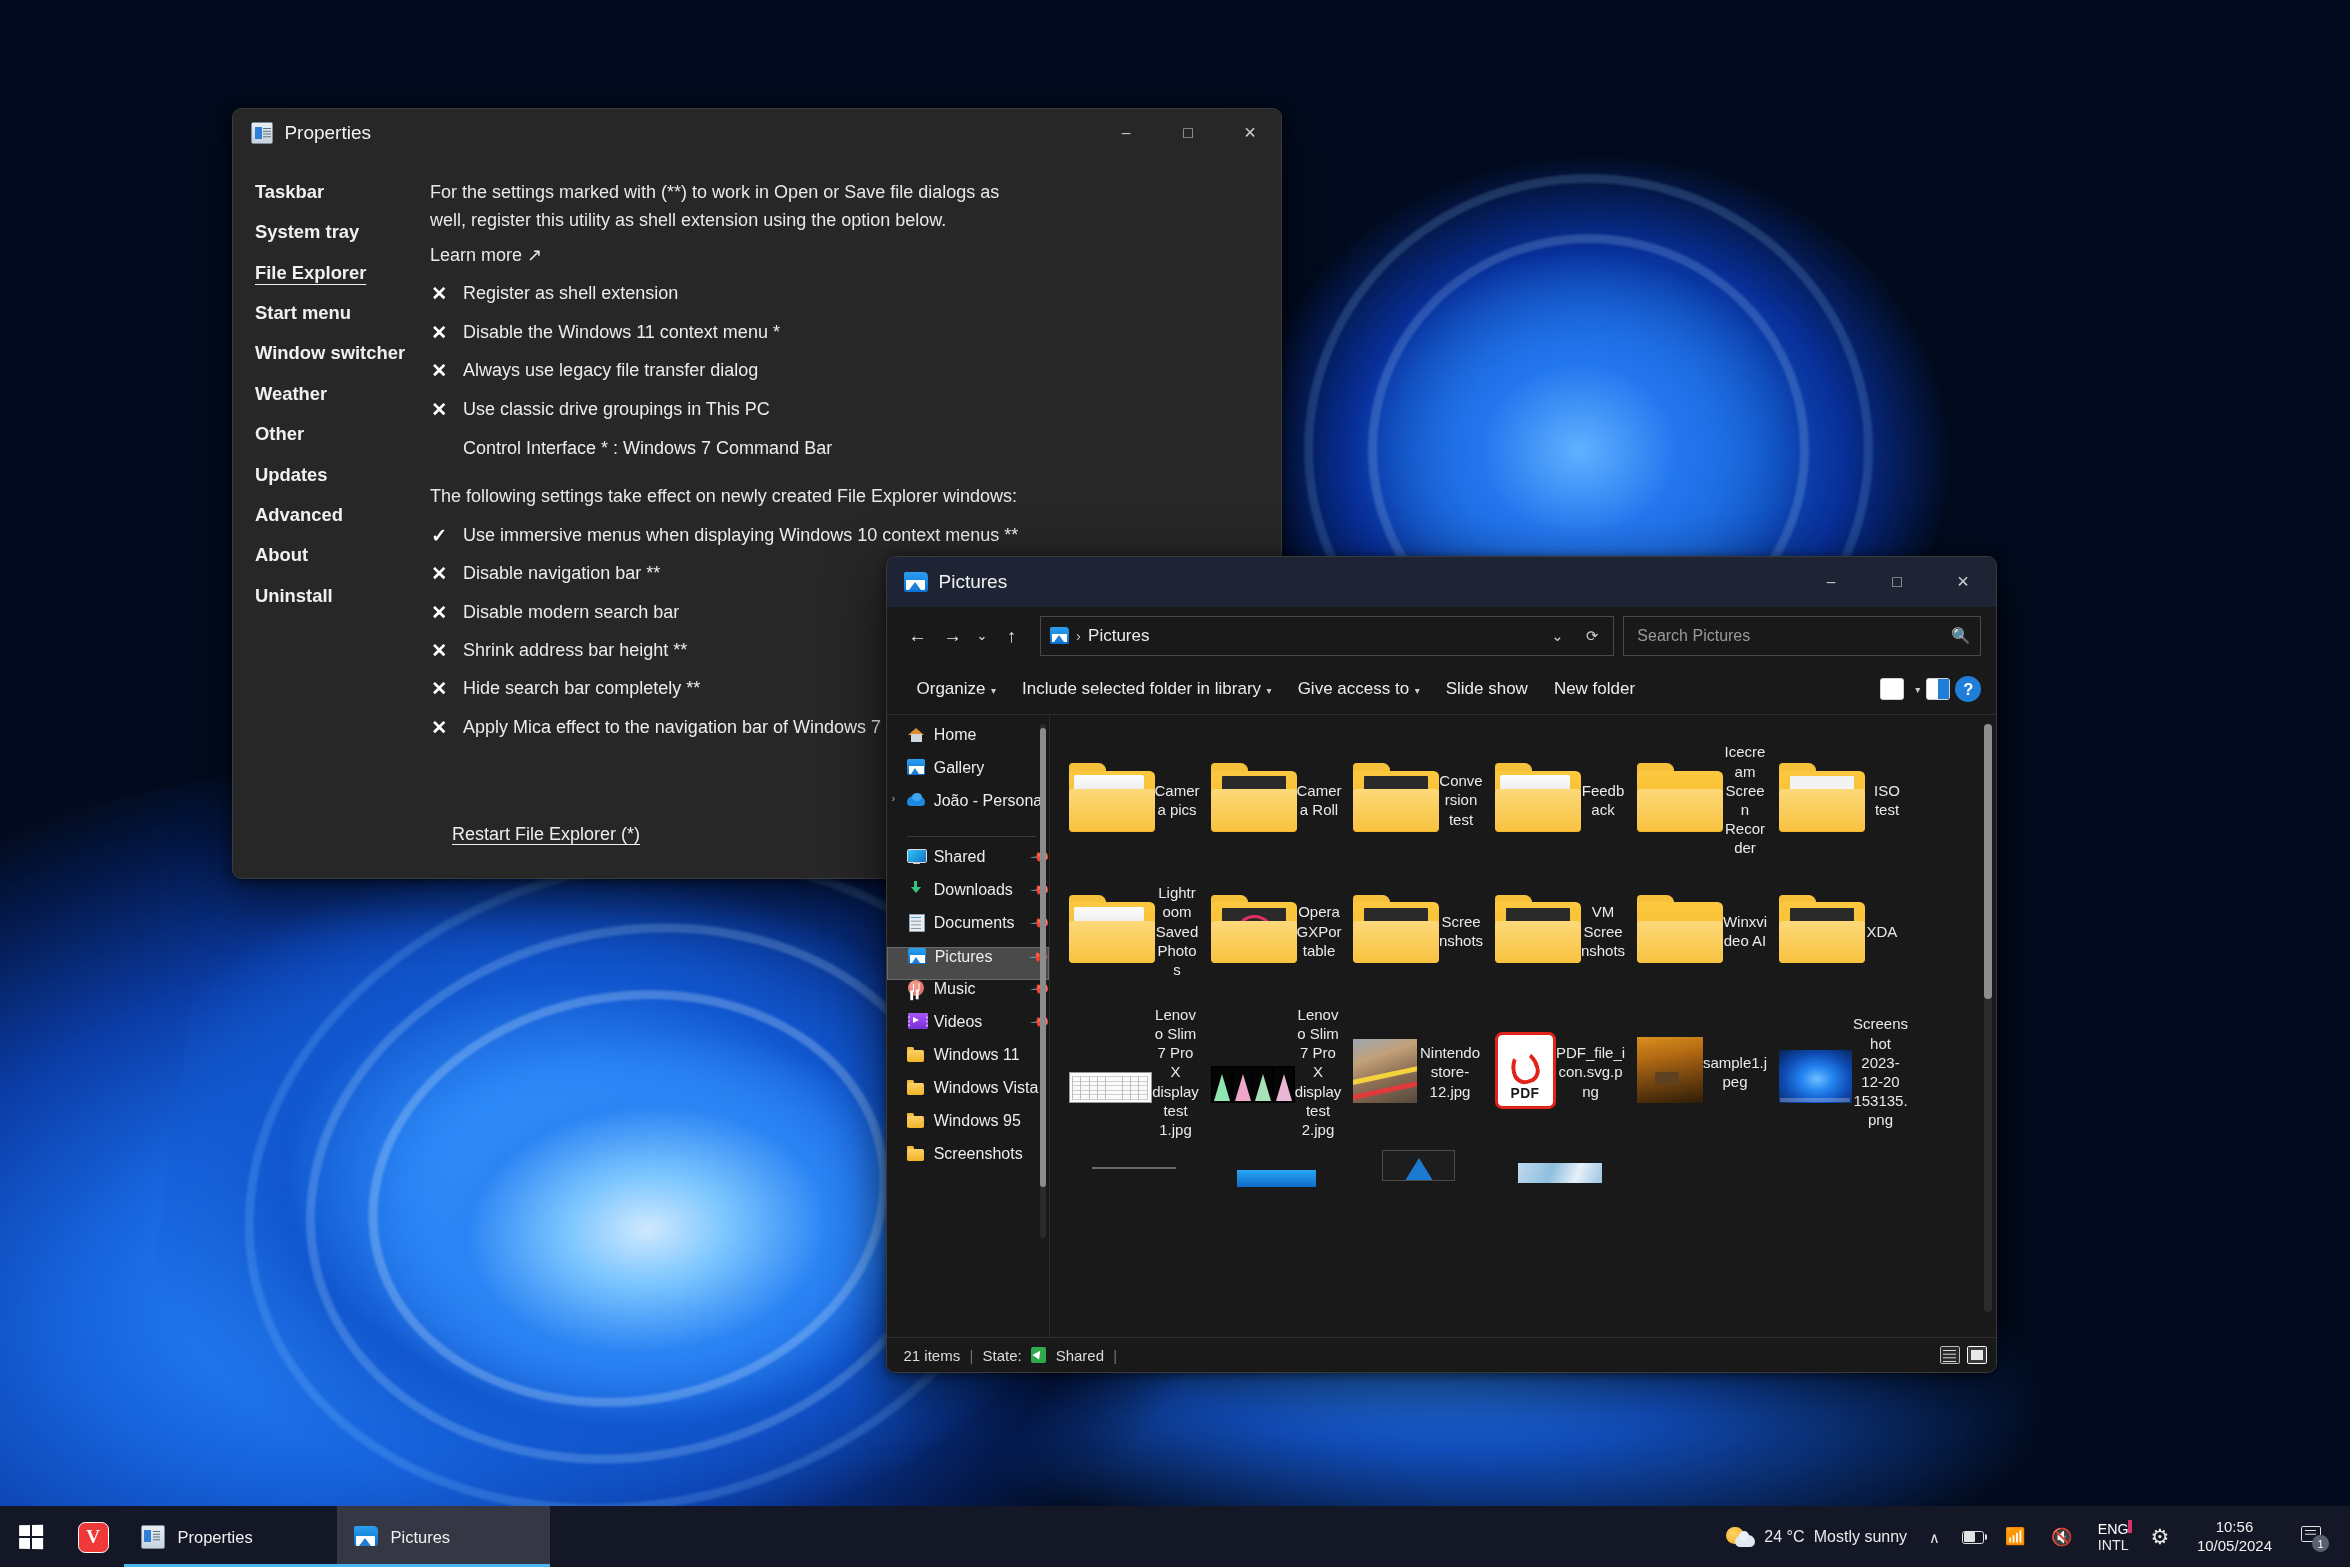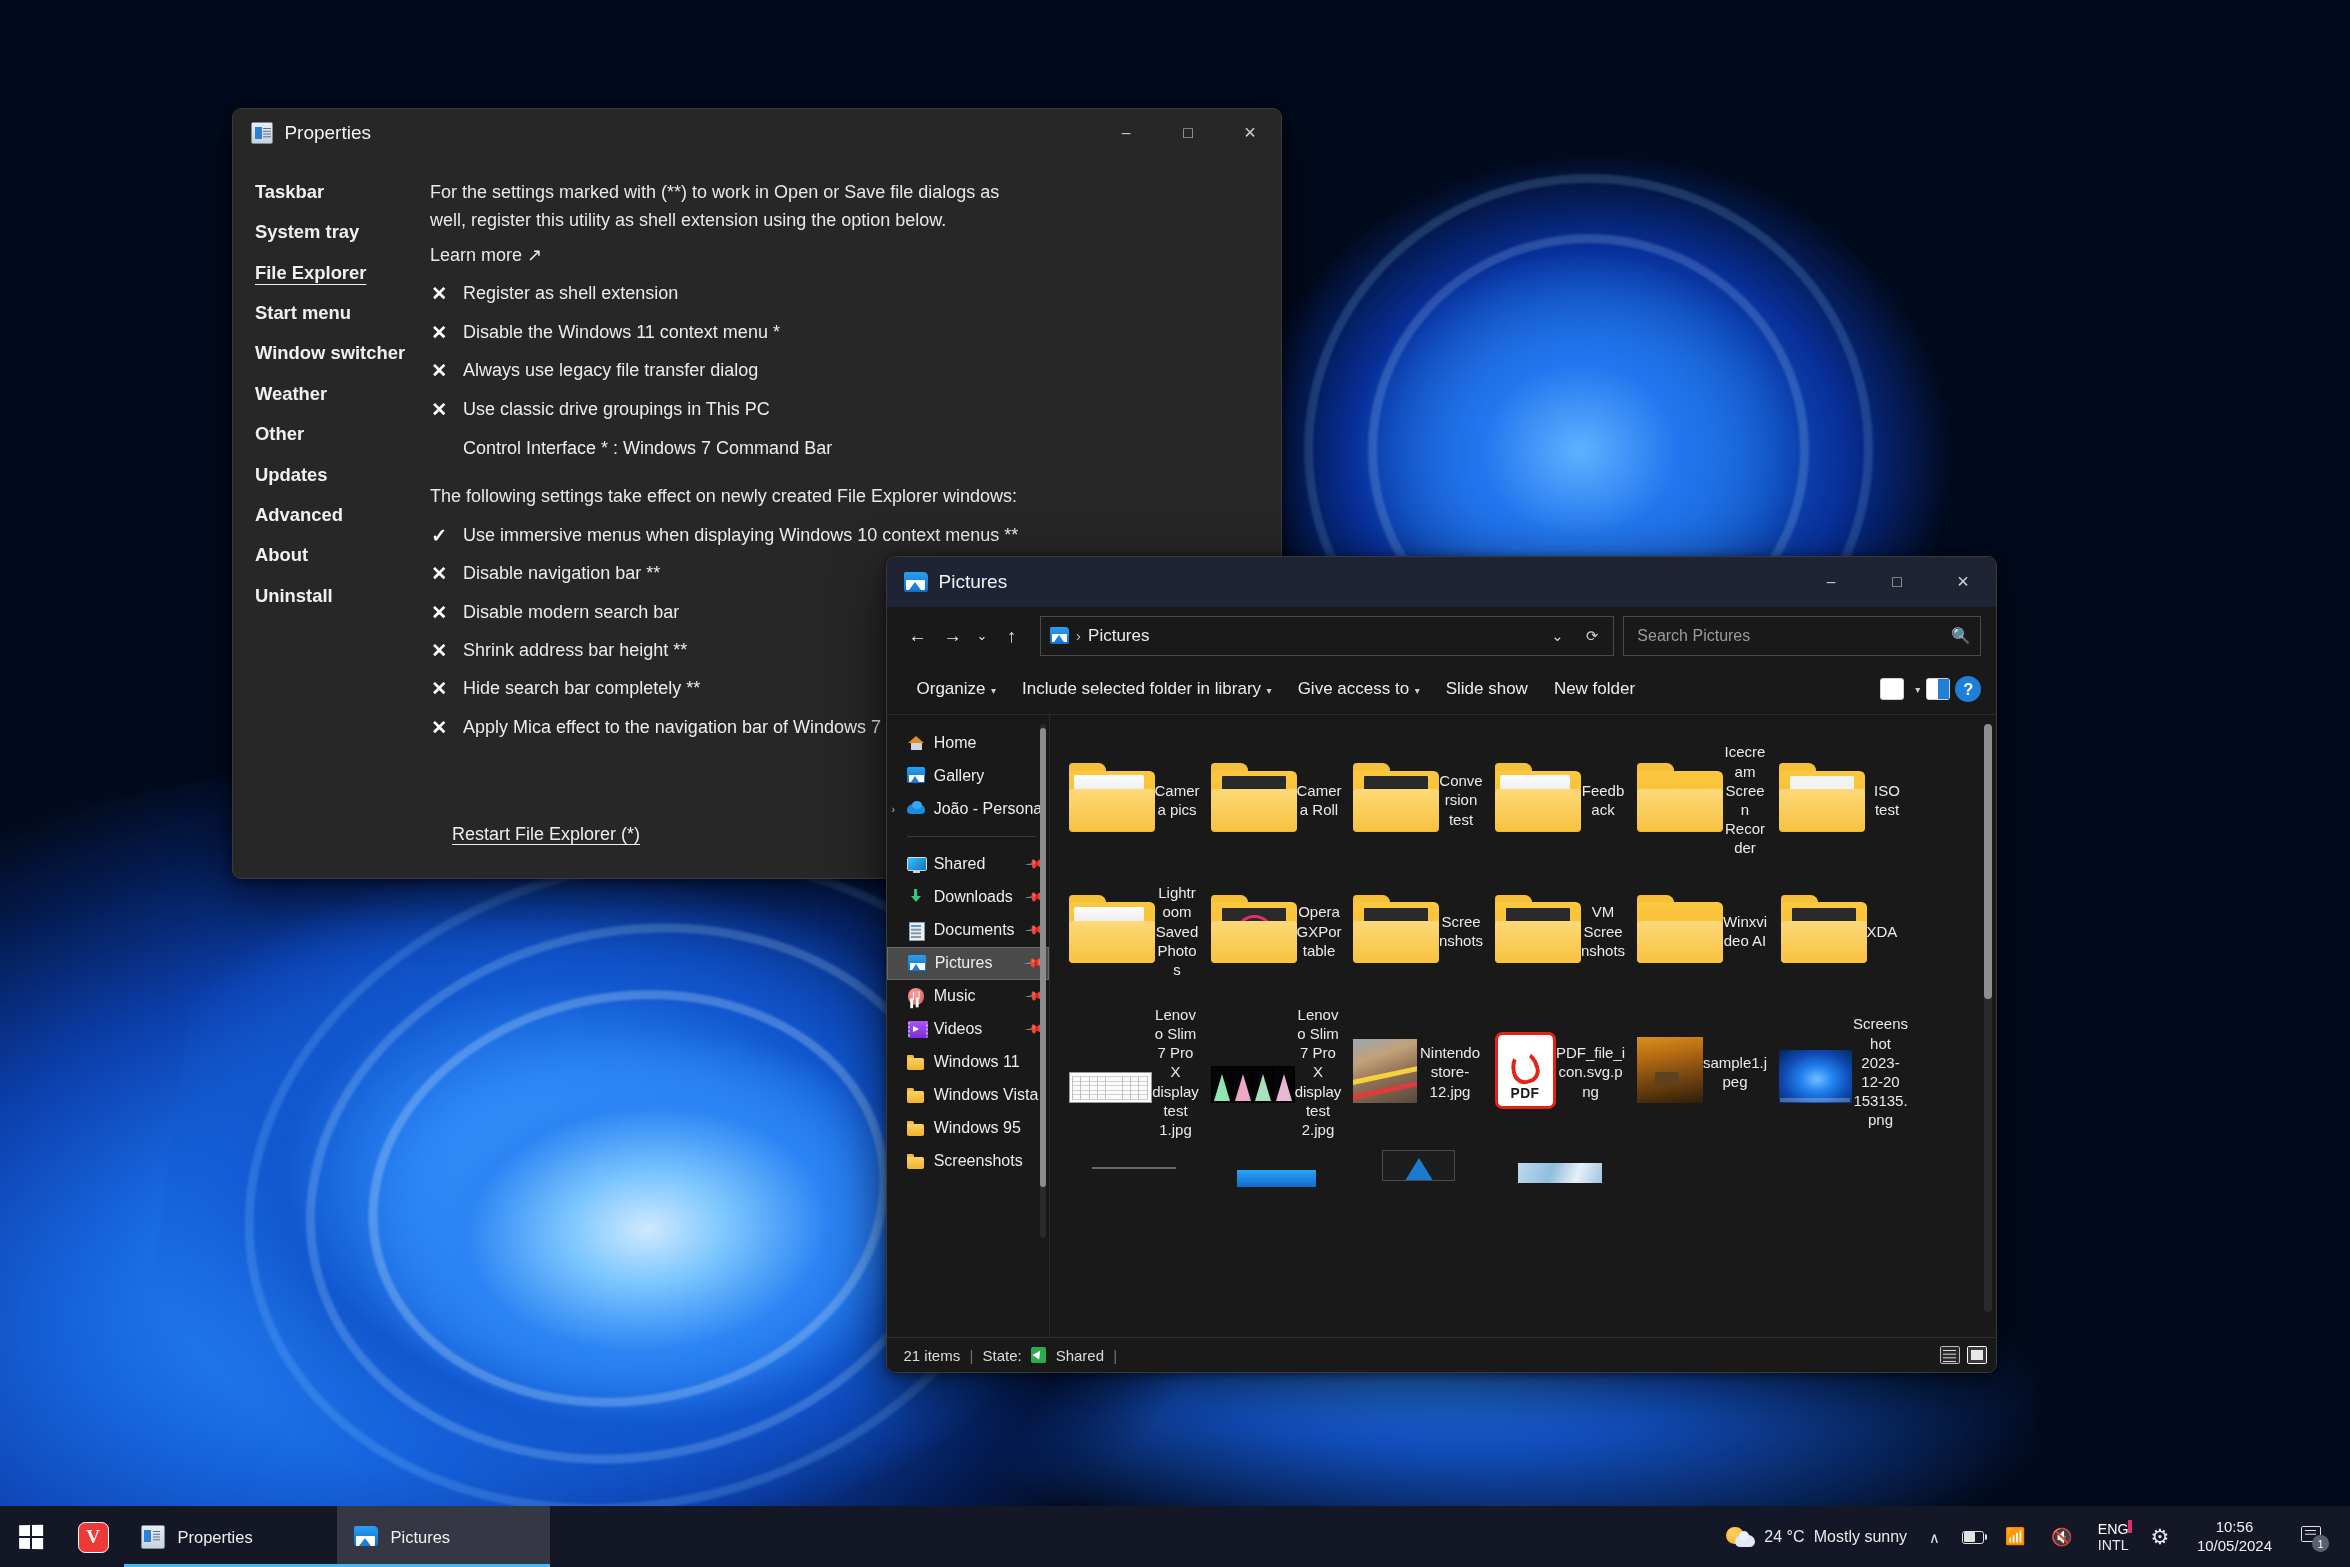--- a/index.html
+++ b/index.html
@@ -325,21 +325,20 @@
   .sidebar {
     width: 162px;
     flex: none;
     background: #191919;
     padding: 11px 0 0 0;
     position: relative;
     overflow: hidden;
   }
   .side-item {
     display: flex;
-    align-items: center;
     height: 33px;
     padding: 0 5.5px 0 20px;
     gap: 8.3px;
     color: #ededed;
     font-size: 16px;
     white-space: nowrap;
     position: relative;
   }
   .side-item.selected {
     background: #4a4a4a;
@@ -472,21 +471,21 @@
   .grid-item {
     width: 142px;
     padding: 7.3px 5.5px 5.5px 5.5px;
     display: flex;
     flex-direction: row;
     align-items: center;
     border-radius: 2.8px;
   }
   .thumb-box {
     width: 88px; height: 72px;
-    display: flex; align-items: flex-end; justify-content: flex-end;
+    display: flex; align-items: flex-end; justify-content: flex-start;
     position: relative;
   }
   .item-label {
     margin-top: 9.2px;
     color: #eaeaea;
     font-size: 15px;
     line-height: 1.28;
     text-align: center;
     word-break: break-word;
     max-width: 133px;

